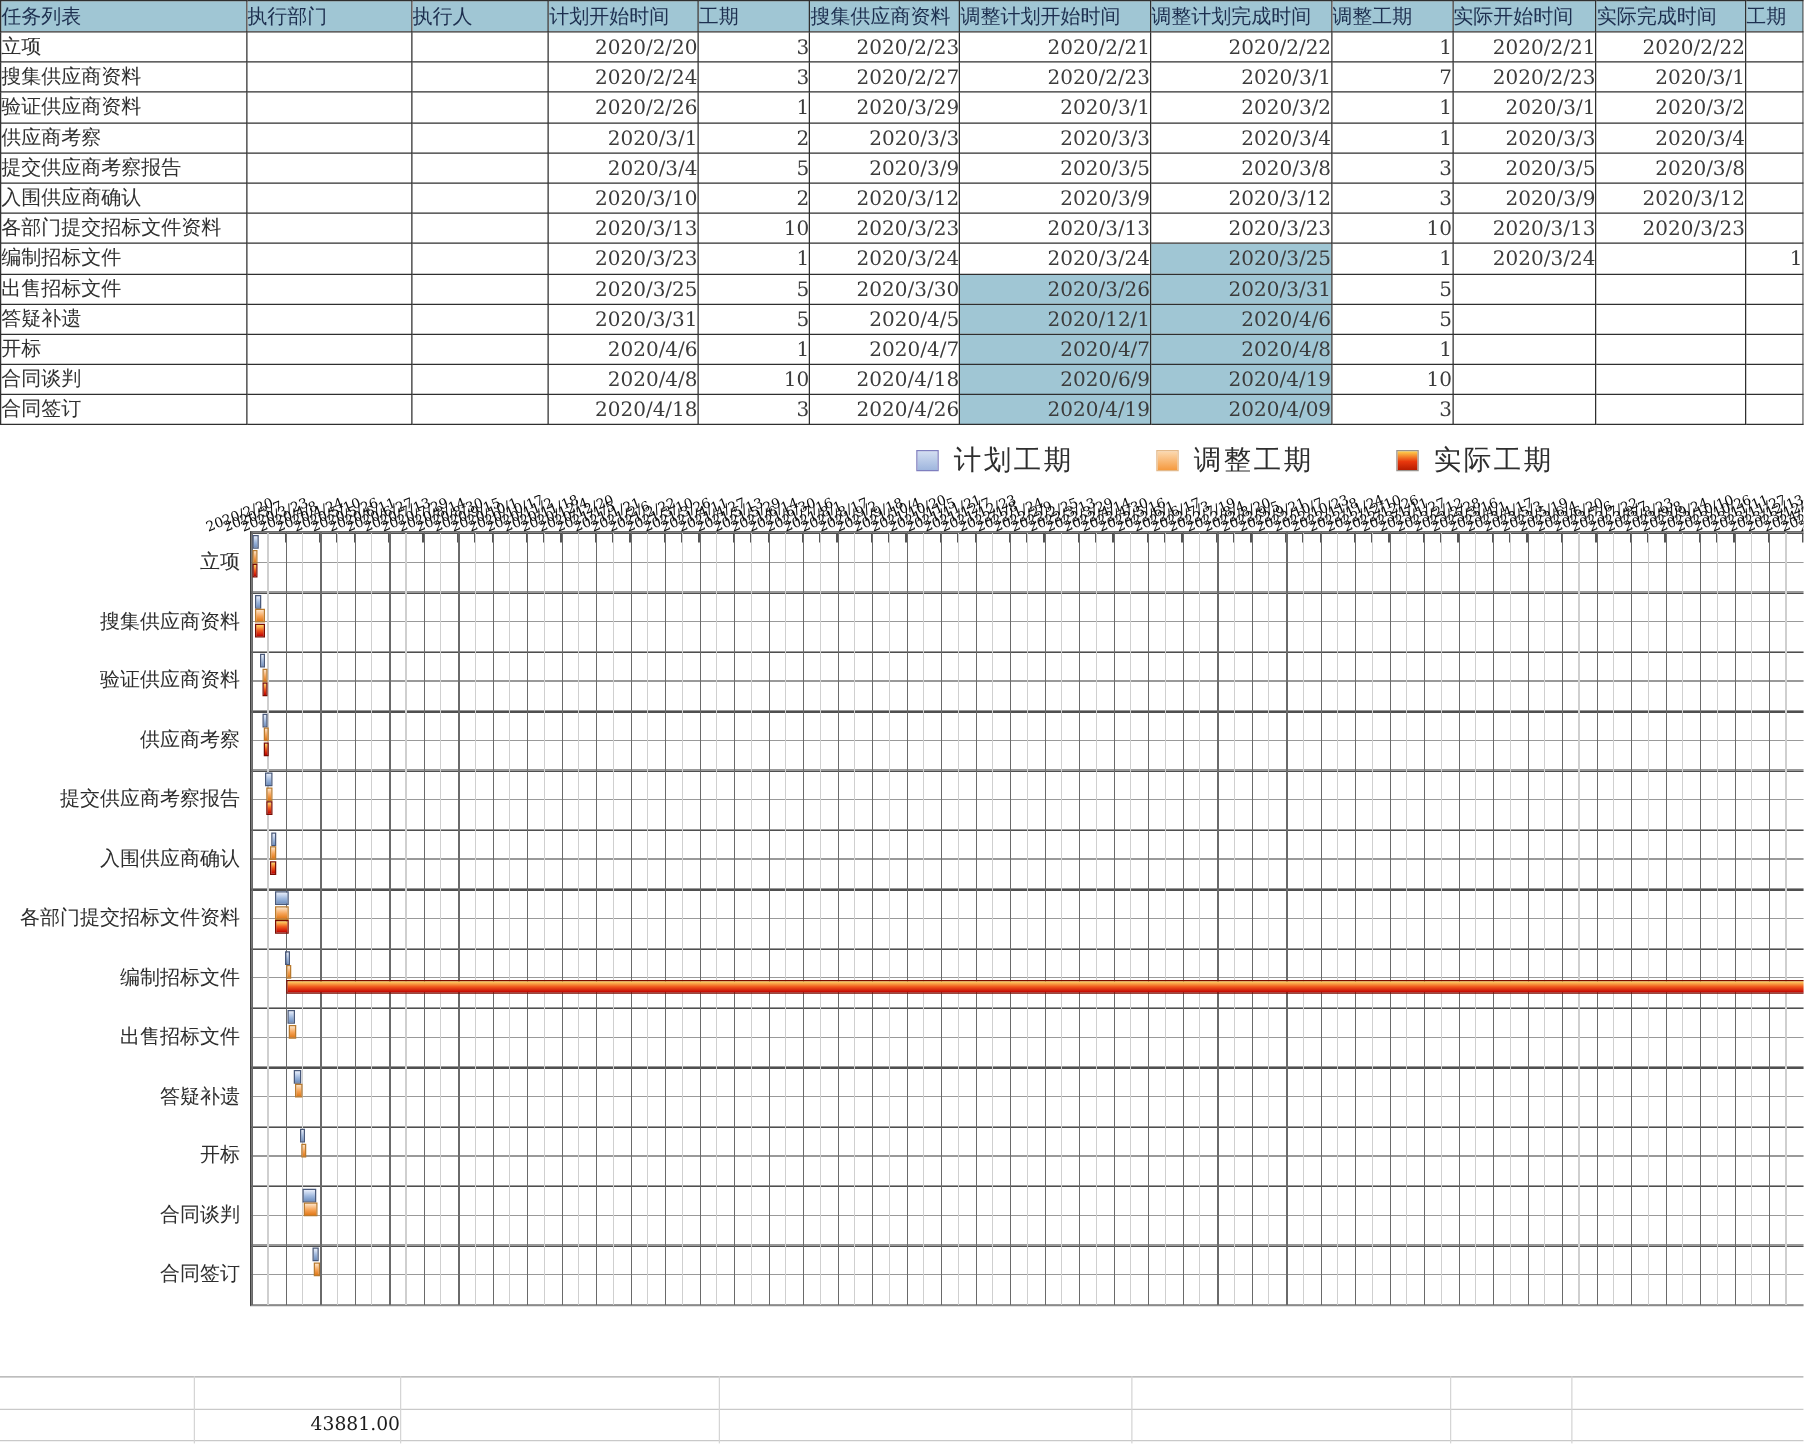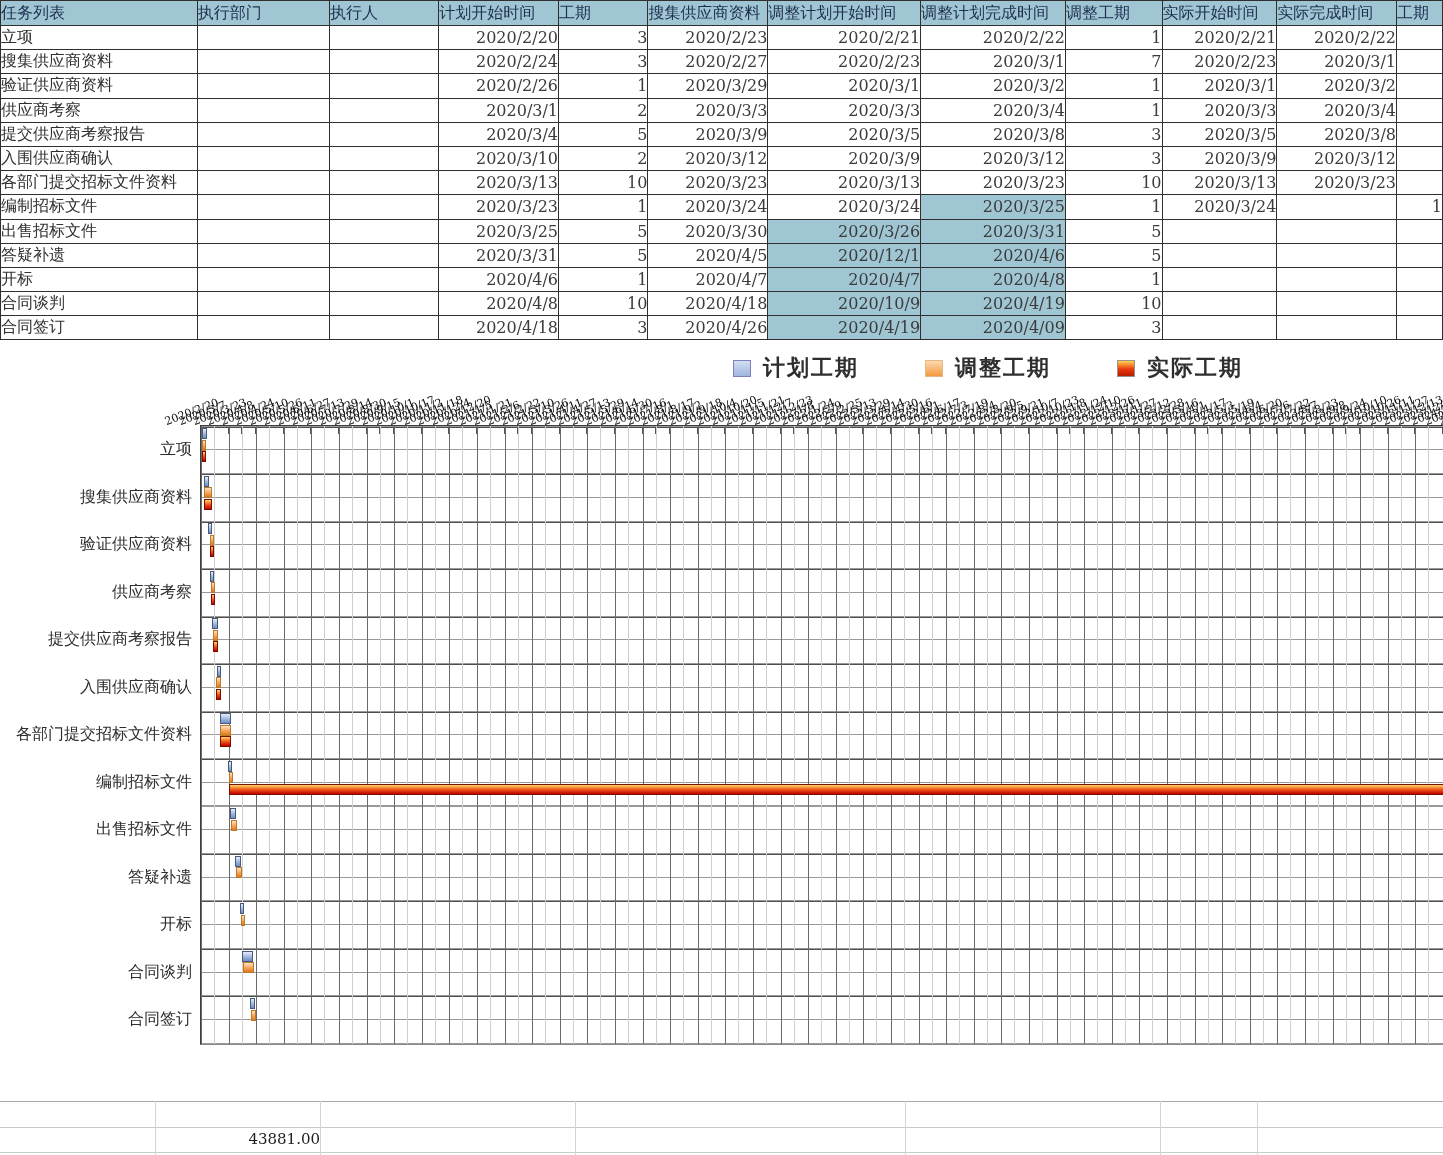--- a/index.html
+++ b/index.html
@@ -13,21 +13,21 @@
   tbody tr{height:24.2px;}
   th.hcell{background:#a0c6d4;color:#1d2f4f;text-align:left;padding-left:4px;}
   td.c-task{text-align:left;padding-left:3px;color:#303030;}
   td.c-date{text-align:right;padding-right:6px;color:#3b3b3b;}
   td.c-num{text-align:right;padding-right:10px;color:#3b3b3b;}
   td.hl{background:#a0c6d4;}
   
   .chart{position:absolute;left:0;top:341px;width:1443px;height:755px;background:#fff;}
   .legend{position:absolute;left:733px;top:12px;display:flex;gap:66px;align-items:center;}
   .legend .item{display:flex;align-items:center;gap:12px;}
-  .legend .label{font-size:22px;color:#2e2e2e;letter-spacing:2px;font-weight:bold;}
+  .legend .label{font-size:22px;color:#2e2e2e;letter-spacing:2px;}
   .sw{width:16px;height:15px;display:inline-block;}
   .sw-planned{background:linear-gradient(180deg,#d3def1,#9fb6de);border:1px solid #7f7fbf;}
   .sw-adjusted{background:linear-gradient(180deg,#fcd9b0,#f59a3f);border:1px solid #e3b98a;}
   .sw-actual{background:linear-gradient(180deg,#ffd24d,#e8380d 55%,#b71c00);border:1px solid #9a938d;}
   .xlabels{position:absolute;left:0;top:55px;width:1443px;height:32px;overflow:hidden;}
   .xlabels span{position:absolute;top:20px;font-size:11px;color:#0a0a0a;white-space:nowrap;
       transform:rotate(-21deg);transform-origin:left top;}
   .xticks{position:absolute;left:200px;top:86px;width:1243px;height:7px;
       background:repeating-linear-gradient(90deg,#555 0 1px,transparent 1px 13.8px);}
   .ylabels{position:absolute;left:0;top:84px;width:196px;}
@@ -241,21 +241,21 @@
           <td class="c-date"></td>
           <td class="c-num"></td>
         </tr>
         <tr>
           <td class="c-task">合同谈判</td>
           <td class="c-task"></td>
           <td class="c-task"></td>
           <td class="c-date">2020/4/8</td>
           <td class="c-num">10</td>
           <td class="c-date">2020/4/18</td>
-          <td class="c-date hl">2020/10/9</td>
+          <td class="c-date hl">2020/6/9</td>
           <td class="c-date hl">2020/4/19</td>
           <td class="c-num">10</td>
           <td class="c-date"></td>
           <td class="c-date"></td>
           <td class="c-num"></td>
         </tr>
         <tr>
           <td class="c-task">合同签订</td>
           <td class="c-task"></td>
           <td class="c-task"></td>

